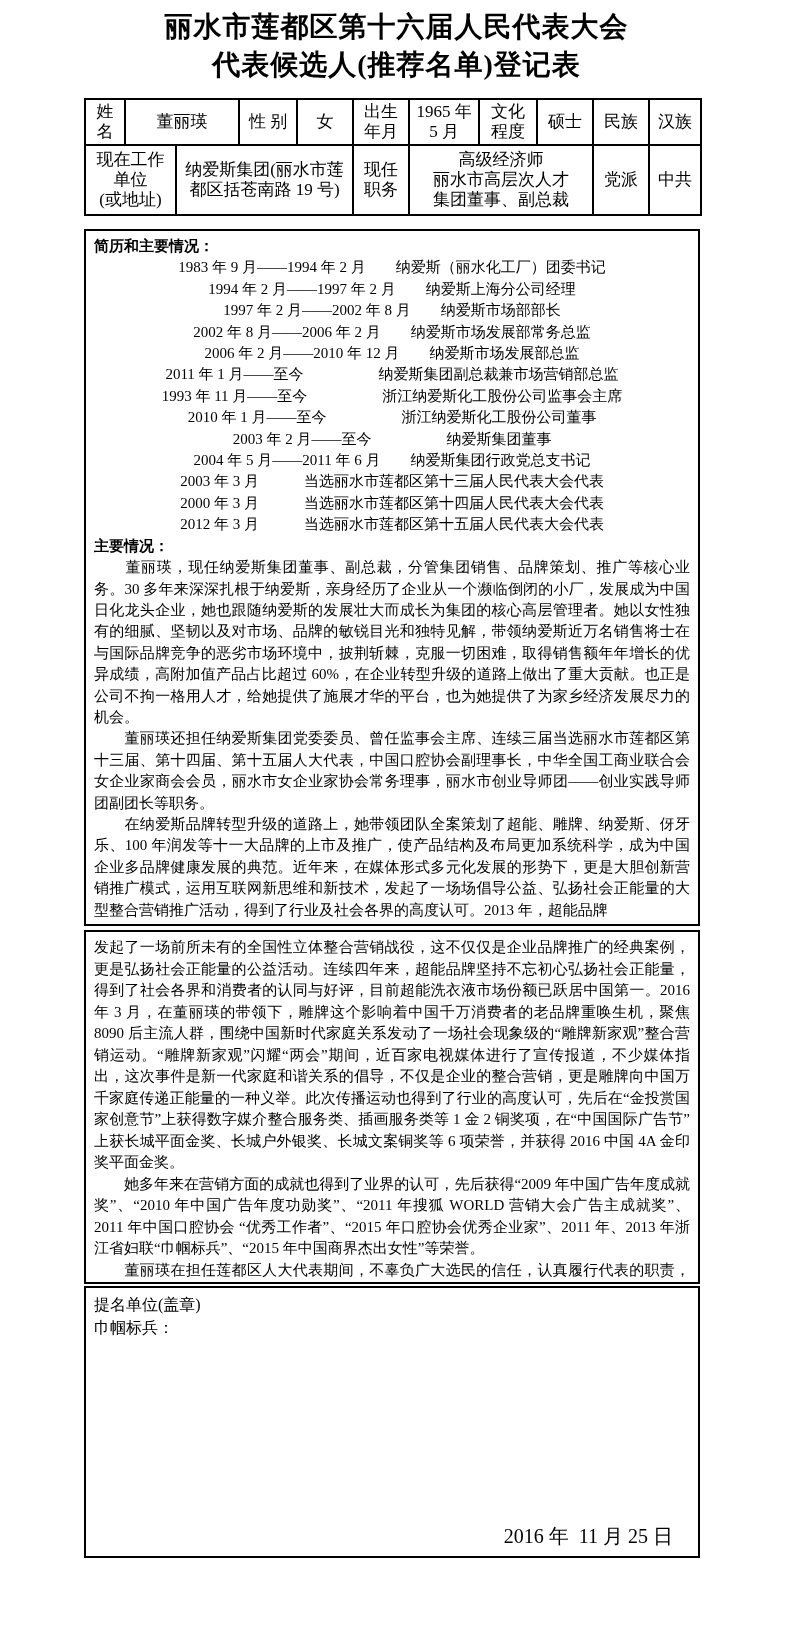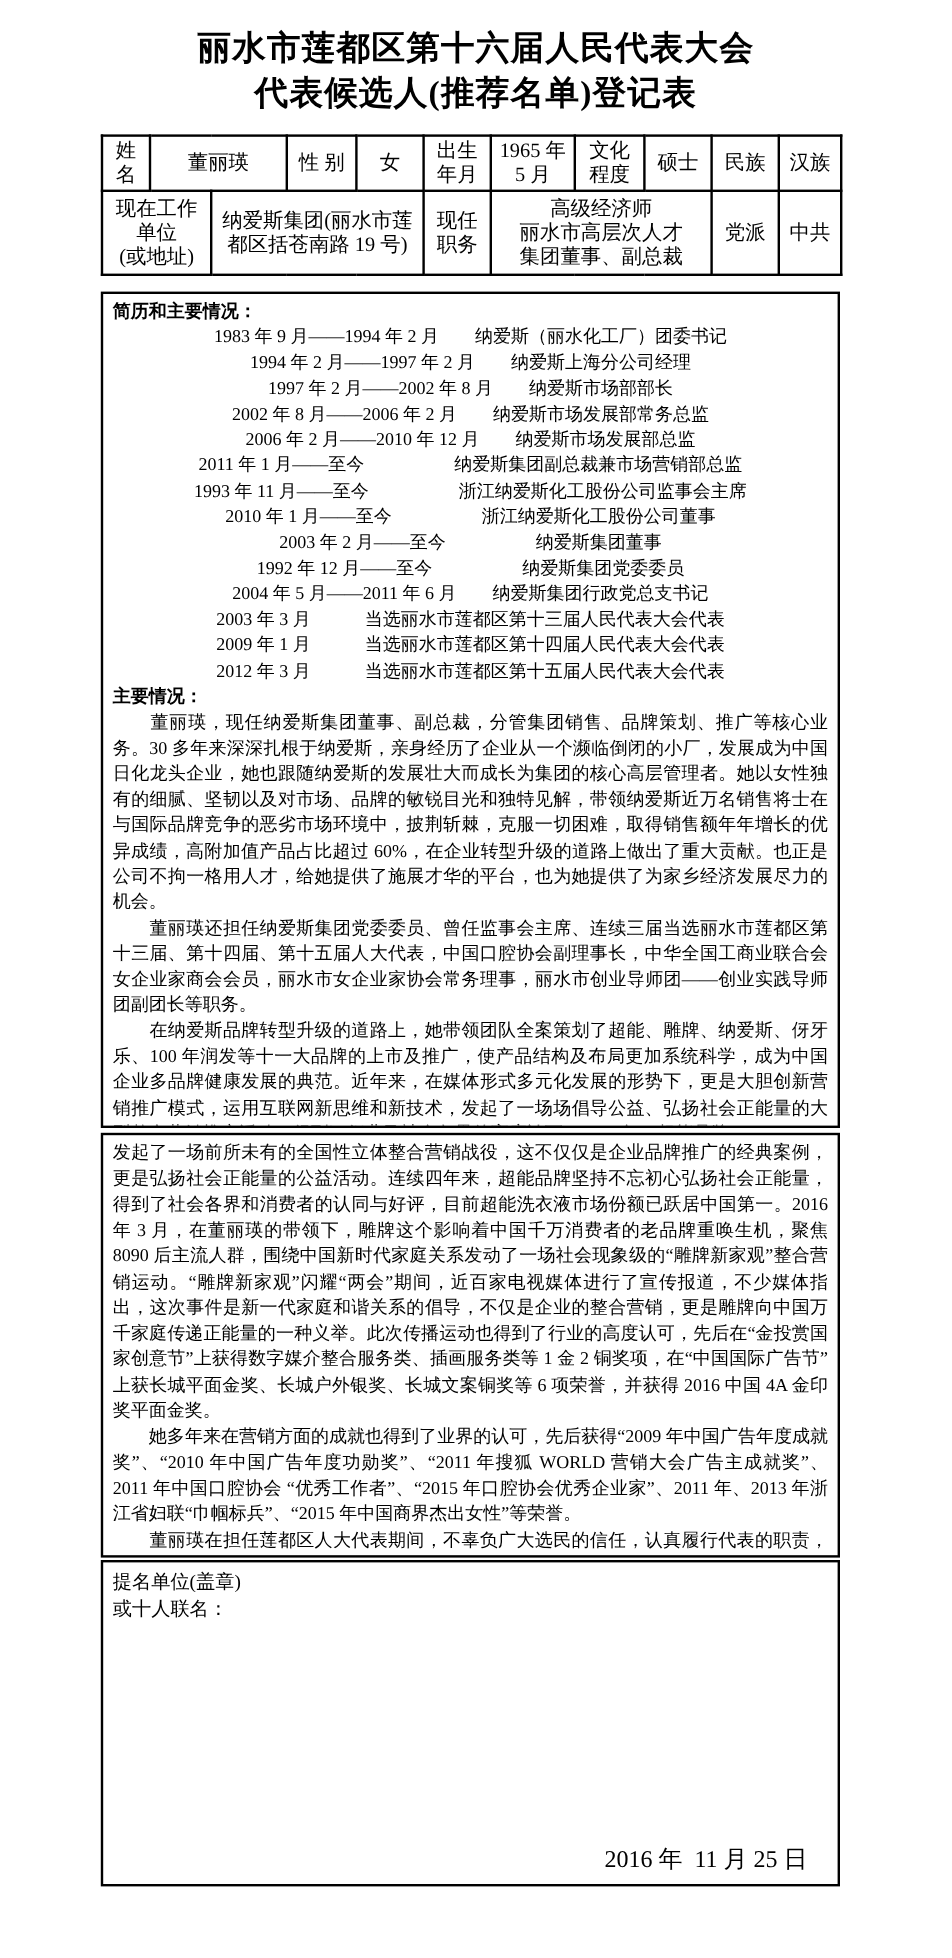--- a/index.html
+++ b/index.html
@@ -3,21 +3,21 @@
 <meta charset="utf-8">
 <style>
   * { box-sizing: border-box; }
   html,body { margin:0; padding:0; background:#ffffff; }
   .page {
     width:793px; height:1632px; background:#ffffff; color:#000;
     font-family:"Liberation Serif","DejaVu Serif",serif;
     position:relative; overflow:hidden;
   }
   .title {
-    padding-top:22px; text-align:center; font-weight:bold;
+    padding-top:8px; text-align:center; font-weight:bold;
     font-size:28px; line-height:38px; letter-spacing:1px;
   }
   table.info-table {
     border-collapse:collapse; table-layout:fixed;
     margin:14px 0 0 84px; width:616px;
   }
   table.info-table td {
     border:2px solid #000; text-align:center; vertical-align:middle;
     font-size:17px; line-height:20px; white-space:pre-line; padding:2px 1px;
     overflow:hidden;
@@ -99,41 +99,40 @@
     <div>
         <div class="resume-line">1983 年 9 月——1994 年 2 月　　纳爱斯（丽水化工厂）团委书记</div>
         <div class="resume-line">1994 年 2 月——1997 年 2 月　　纳爱斯上海分公司经理</div>
         <div class="resume-line">1997 年 2 月——2002 年 8 月　　纳爱斯市场部部长</div>
         <div class="resume-line">2002 年 8 月——2006 年 2 月　　纳爱斯市场发展部常务总监</div>
         <div class="resume-line">2006 年 2 月——2010 年 12 月　　纳爱斯市场发展部总监</div>
         <div class="resume-line">2011 年 1 月——至今　　　　　纳爱斯集团副总裁兼市场营销部总监</div>
         <div class="resume-line">1993 年 11 月——至今　　　　　浙江纳爱斯化工股份公司监事会主席</div>
         <div class="resume-line">2010 年 1 月——至今　　　　　浙江纳爱斯化工股份公司董事</div>
         <div class="resume-line">2003 年 2 月——至今　　　　　纳爱斯集团董事</div>
-        <div class="resume-line">1992 年 12 月——至今　　　　　纳爱斯集团党委委员</div>
         <div class="resume-line">2004 年 5 月——2011 年 6 月　　纳爱斯集团行政党总支书记</div>
         <div class="resume-line">2003 年 3 月　　　当选丽水市莲都区第十三届人民代表大会代表</div>
-        <div class="resume-line">2009 年 1 月　　　当选丽水市莲都区第十四届人民代表大会代表</div>
+        <div class="resume-line">2000 年 3 月　　　当选丽水市莲都区第十四届人民代表大会代表</div>
         <div class="resume-line">2012 年 3 月　　　当选丽水市莲都区第十五届人民代表大会代表</div>
       </div>
     <div class="bold">主要情况：</div>
     <div>
         <div class="para">　　董丽瑛，现任纳爱斯集团董事、副总裁，分管集团销售、品牌策划、推广等核心业务。30 多年来深深扎根于纳爱斯，亲身经历了企业从一个濒临倒闭的小厂，发展成为中国日化龙头企业，她也跟随纳爱斯的发展壮大而成长为集团的核心高层管理者。她以女性独有的细腻、坚韧以及对市场、品牌的敏锐目光和独特见解，带领纳爱斯近万名销售将士在与国际品牌竞争的恶劣市场环境中，披荆斩棘，克服一切困难，取得销售额年年增长的优异成绩，高附加值产品占比超过 60%，在企业转型升级的道路上做出了重大贡献。也正是公司不拘一格用人才，给她提供了施展才华的平台，也为她提供了为家乡经济发展尽力的机会。</div>
         <div class="para">　　董丽瑛还担任纳爱斯集团党委委员、曾任监事会主席、连续三届当选丽水市莲都区第十三届、第十四届、第十五届人大代表，中国口腔协会副理事长，中华全国工商业联合会女企业家商会会员，丽水市女企业家协会常务理事，丽水市创业导师团——创业实践导师团副团长等职务。</div>
         <div class="para">　　在纳爱斯品牌转型升级的道路上，她带领团队全案策划了超能、雕牌、纳爱斯、伢牙乐、100 年润发等十一大品牌的上市及推广，使产品结构及布局更加系统科学，成为中国企业多品牌健康发展的典范。近年来，在媒体形式多元化发展的形势下，更是大胆创新营销推广模式，运用互联网新思维和新技术，发起了一场场倡导公益、弘扬社会正能量的大型整合营销推广活动，得到了行业及社会各界的高度认可。2013 年，超能品牌</div>
       </div>
   </div>
 
   <div class="box box2">
     <div>
         <div class="para">发起了一场前所未有的全国性立体整合营销战役，这不仅仅是企业品牌推广的经典案例，更是弘扬社会正能量的公益活动。连续四年来，超能品牌坚持不忘初心弘扬社会正能量，得到了社会各界和消费者的认同与好评，目前超能洗衣液市场份额已跃居中国第一。2016 年 3 月，在董丽瑛的带领下，雕牌这个影响着中国千万消费者的老品牌重唤生机，聚焦 8090 后主流人群，围绕中国新时代家庭关系发动了一场社会现象级的“雕牌新家观”整合营销运动。“雕牌新家观”闪耀“两会”期间，近百家电视媒体进行了宣传报道，不少媒体指出，这次事件是新一代家庭和谐关系的倡导，不仅是企业的整合营销，更是雕牌向中国万千家庭传递正能量的一种义举。此次传播运动也得到了行业的高度认可，先后在“金投赏国家创意节”上获得数字媒介整合服务类、插画服务类等 1 金 2 铜奖项，在“中国国际广告节”上获长城平面金奖、长城户外银奖、长城文案铜奖等 6 项荣誉，并获得 2016 中国 4A 金印奖平面金奖。</div>
         <div class="para">　　她多年来在营销方面的成就也得到了业界的认可，先后获得“2009 年中国广告年度成就奖”、“2010 年中国广告年度功勋奖”、“2011 年搜狐 WORLD 营销大会广告主成就奖”、2011 年中国口腔协会 “优秀工作者”、“2015 年口腔协会优秀企业家”、2011 年、2013 年浙江省妇联“巾帼标兵”、“2015 年中国商界杰出女性”等荣誉。</div>
         <div class="para">　　董丽瑛在担任莲都区人大代表期间，不辜负广大选民的信任，认真履行代表的职责，先后向区人大提出“以统筹城乡建设为抓手，提升中心村、中心镇、中心城市发展水平”、“区政府暨各级乡、镇办事处应关注环境卫生工作”等建议。积极参政议政，尽好人民代表为人民的职责。</div>
       </div>
   </div>
 
   <div class="box box3">
     <div>提名单位(盖章)</div>
-    <div>或十人联名：</div>
+    <div>巾帼标兵：</div>
     <div class="date">2016 年  11 月 25 日</div>
   </div>
 
 </div>
 
 </body></html>

